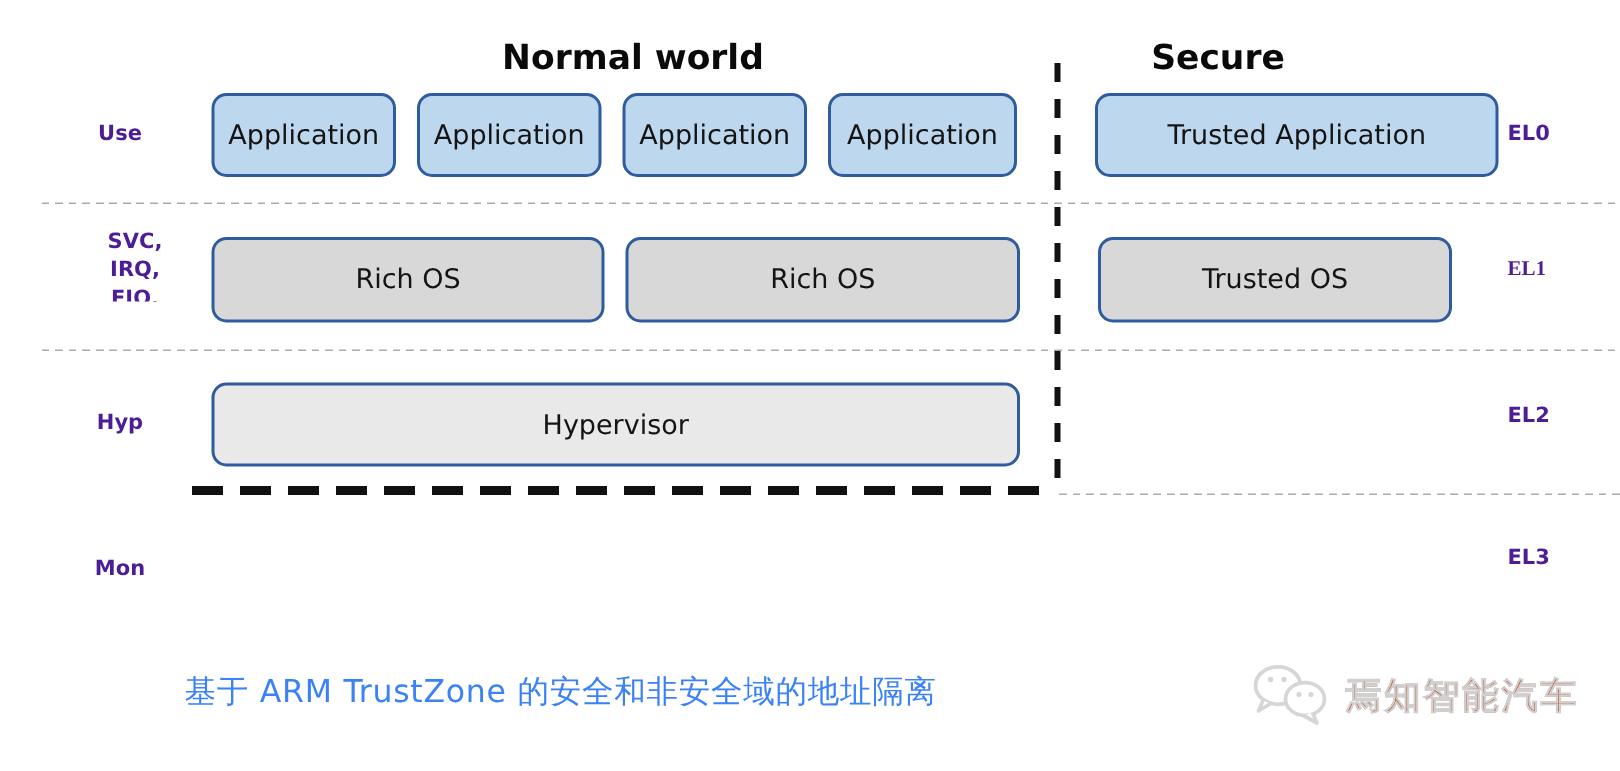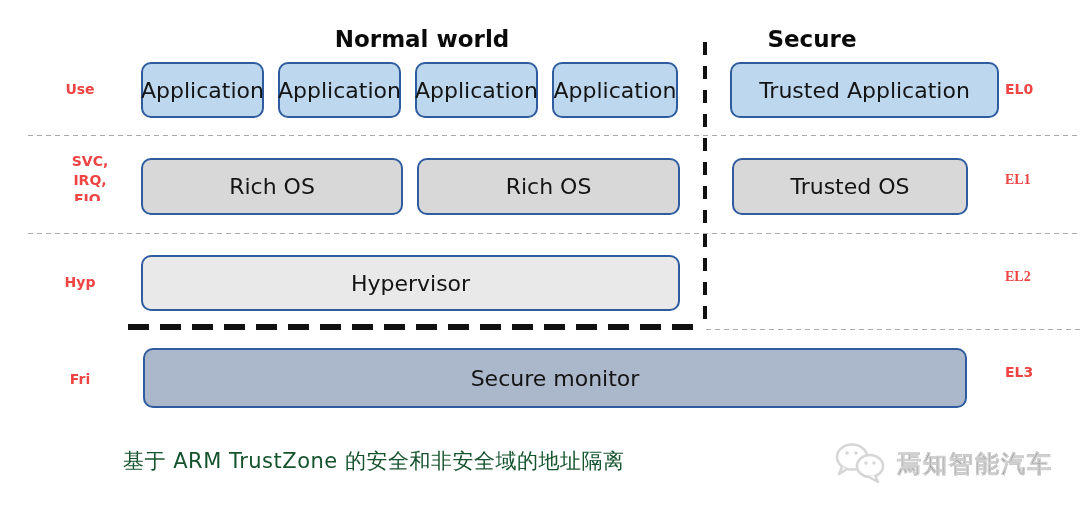--- a/index.html
+++ b/index.html
@@ -8,70 +8,70 @@
     --monitor-fill:#abb7cb; --box-border:#2e5c9e; --dash-gray:#ababab; --dash-black:#111111;
   }
   body{ width:1080px; height:514px; background:#ffffff; overflow:hidden;
         font-family:"DejaVu Sans","Liberation Sans",sans-serif; }
   .canvas{ position:relative; width:1080px; height:514px; background:#ffffff; }
 
   .world-title{ position:absolute; top:26px; font-weight:bold; font-size:23px; color:#0a0a0a; text-align:center; }
   #title-normal{ left:272px; width:300px; }
   #title-secure{ left:737px; width:150px; }
 
-  .side-label{ position:absolute; font-weight:bold; font-size:14px; color:#ef4444; }
+  .side-label{ position:absolute; font-weight:bold; font-size:14px; color:#4c1d95; }
   .left-label{ left:40px; width:80px; text-align:center; }
   .right-label{ left:1005px; width:56px; text-align:left; }
   #lbl-svc{ left:50px; width:80px; text-align:center; line-height:19px; height:49px; overflow:hidden; }
 
   .box{ position:absolute; border:2.5px solid var(--box-border); border-radius:10px;
         display:flex; align-items:center; justify-content:center;
-        font-size:22px; color:#141414; }
+        font-size:18px; color:#141414; }
   .app-box{ background:var(--app-fill); top:62px; height:56px; }
   .os-box{ background:var(--os-fill); top:158px; height:57px; }
   .hyp-box{ background:var(--hyp-fill); top:255px; height:56px; left:141px; width:539px; }
   .mon-box{ background:var(--monitor-fill); top:348px; height:60px; left:143px; width:824px; }
 
   .sep{ position:absolute; height:2px;
         background:repeating-linear-gradient(to right, var(--dash-gray) 0 5px, transparent 5px 9px);
         background-size:auto 1px; background-repeat:repeat-x; }
   .sep-thin{ height:1px; }
 
   #divider-vertical{ position:absolute; left:703px; top:42px; width:4px; height:288px;
         background:repeating-linear-gradient(to bottom, var(--dash-black) 0 13px, transparent 13px 24px); }
   #divider-monitor{ position:absolute; left:128px; top:324px; width:573px; height:6px;
         background:repeating-linear-gradient(to right, var(--dash-black) 0 21px, transparent 21px 32px); }
 
-  .caption{ position:absolute; left:123px; top:447px; font-size:21px; color:#14532d;
+  .caption{ position:absolute; left:123px; top:447px; font-size:21px; color:#3b82f6;
             font-family:"DejaVu Sans","Liberation Sans",sans-serif; letter-spacing:0.5px; }
 
   .watermark{ position:absolute; left:833px; top:440px; display:flex; align-items:center; gap:8px; }
-  .watermark-text{ font-size:24px; color:#737373; letter-spacing:2px; font-weight:bold;
+  .watermark-text{ font-size:24px; color:#c2410c; letter-spacing:2px; font-weight:bold;
                    -webkit-text-stroke:0.5px #d0d0d0; }
 </style>
 </head>
 <body>
 
 <div class="canvas">
 
   <div id="title-secure" class="world-title">Secure</div>
   <div id="title-normal" class="world-title">Normal world</div>
 
   <div class="side-label left-label" style="top:81px;">Use</div>
   <div id="lbl-svc" class="side-label" style="top:152px;">
     <div>SVC,</div>
     <div>IRQ,</div>
     <div>FIQ,</div>
   </div>
   <div class="side-label left-label" style="top:274px;">Hyp</div>
-  <div class="side-label left-label" style="top:371px;">Fri</div>
+  <div class="side-label left-label" style="top:371px;">Mon</div>
 
   <div class="side-label right-label" style="top:81px;">EL0</div>
   <div class="side-label right-label" style="top:172px;font-family:Liberation Serif, serif;">EL1</div>
-  <div class="side-label right-label" style="top:269px;font-family:Liberation Serif, serif;">EL2</div>
+  <div class="side-label right-label" style="top:269px;">EL2</div>
   <div class="side-label right-label" style="top:364px;">EL3</div>
 
   <div class="box app-box" style="left:141px; width:123px;">Application</div>
   <div class="box app-box" style="left:278px; width:123px;">Application</div>
   <div class="box app-box" style="left:415px; width:123px;">Application</div>
   <div class="box app-box" style="left:552px; width:126px;">Application</div>
   <div class="box app-box" style="left:730px; width:269px;">Trusted Application</div>
 
   <div class="sep sep-thin" style="left:28px; top:135px; width:1052px;"></div>
 
@@ -82,21 +82,20 @@
   <div class="sep sep-thin" style="left:28px; top:233px; width:1052px;"></div>
 
   <div class="box hyp-box">Hypervisor</div>
 
   <div id="divider-monitor"></div>
 
   <div class="sep sep-thin" style="left:706px; top:329px; width:374px;"></div>
 
   <div id="divider-vertical"></div>
 
-  <div class="box mon-box">Secure monitor</div>
 
   <div class="caption">基于 ARM TrustZone 的安全和非安全域的地址隔离</div>
 
   <div class="watermark">
     <span>
       <svg width="56" height="44" viewBox="0 0 56 44" fill="none">
         <ellipse cx="19" cy="17" rx="15" ry="12.5" stroke="#d6d6d6" stroke-width="2.5" fill="#ffffff"></ellipse>
         <path d="M9 27 L6 34 L14 29" stroke="#d6d6d6" stroke-width="2.5" fill="#ffffff" stroke-linejoin="round"></path>
         <circle cx="14" cy="13" r="1.8" fill="#d6d6d6"></circle>
         <circle cx="23" cy="13" r="1.8" fill="#d6d6d6"></circle>

